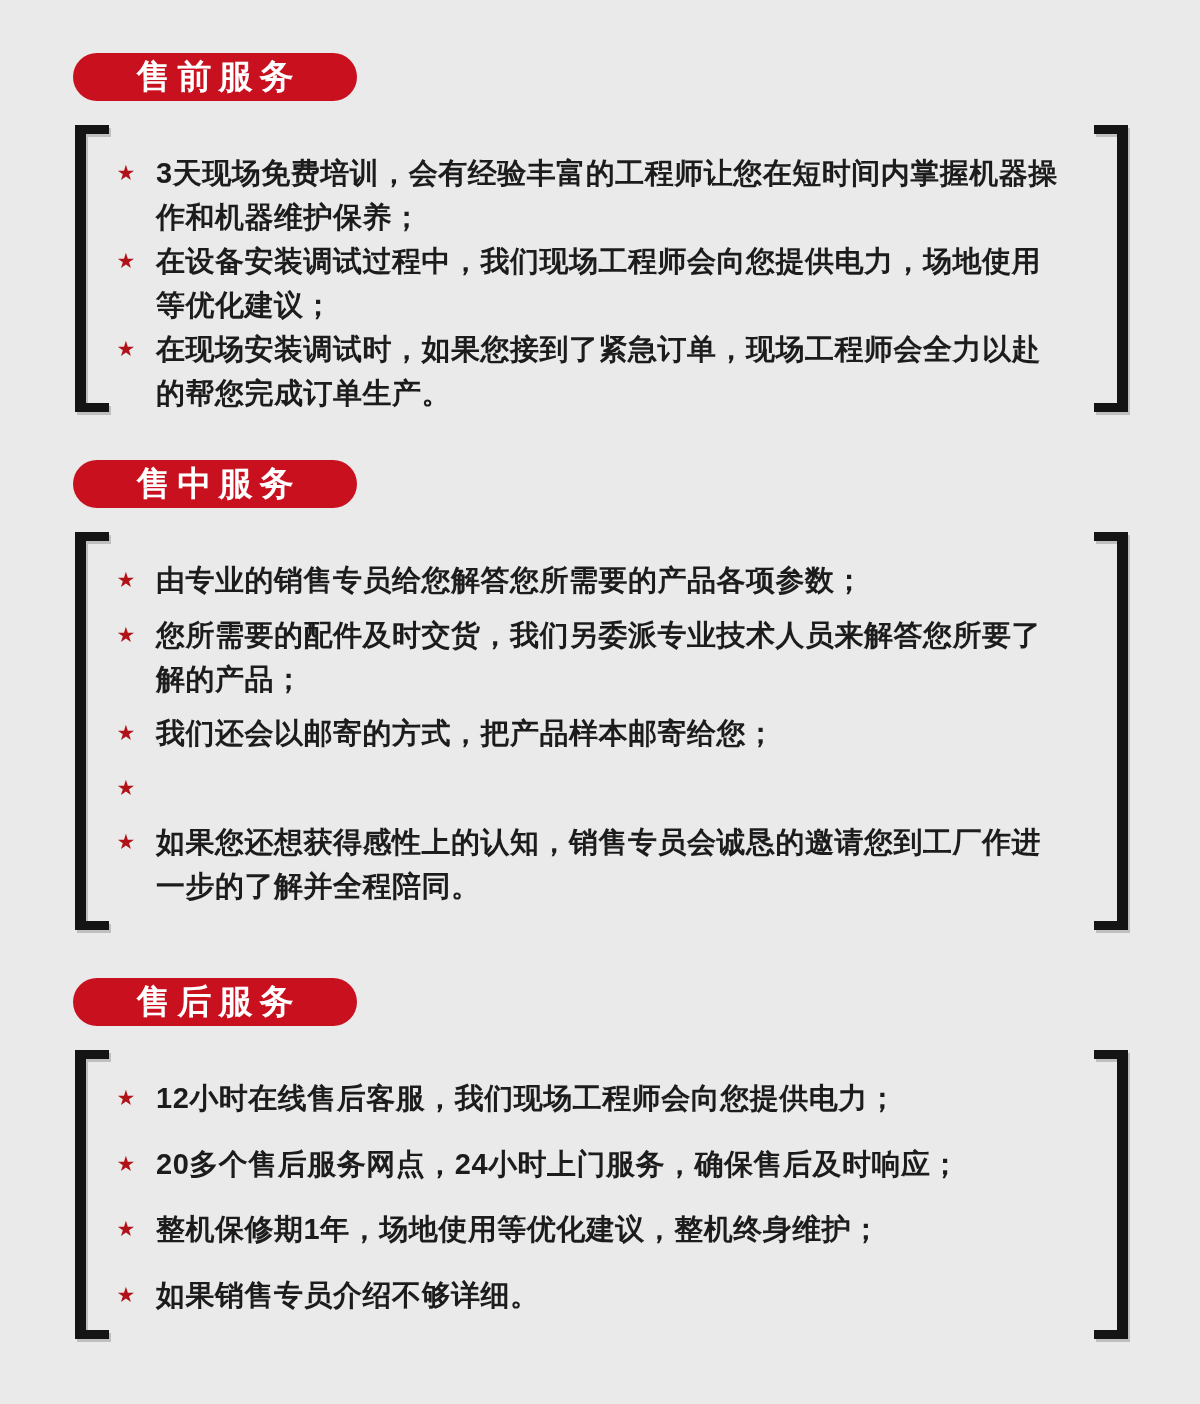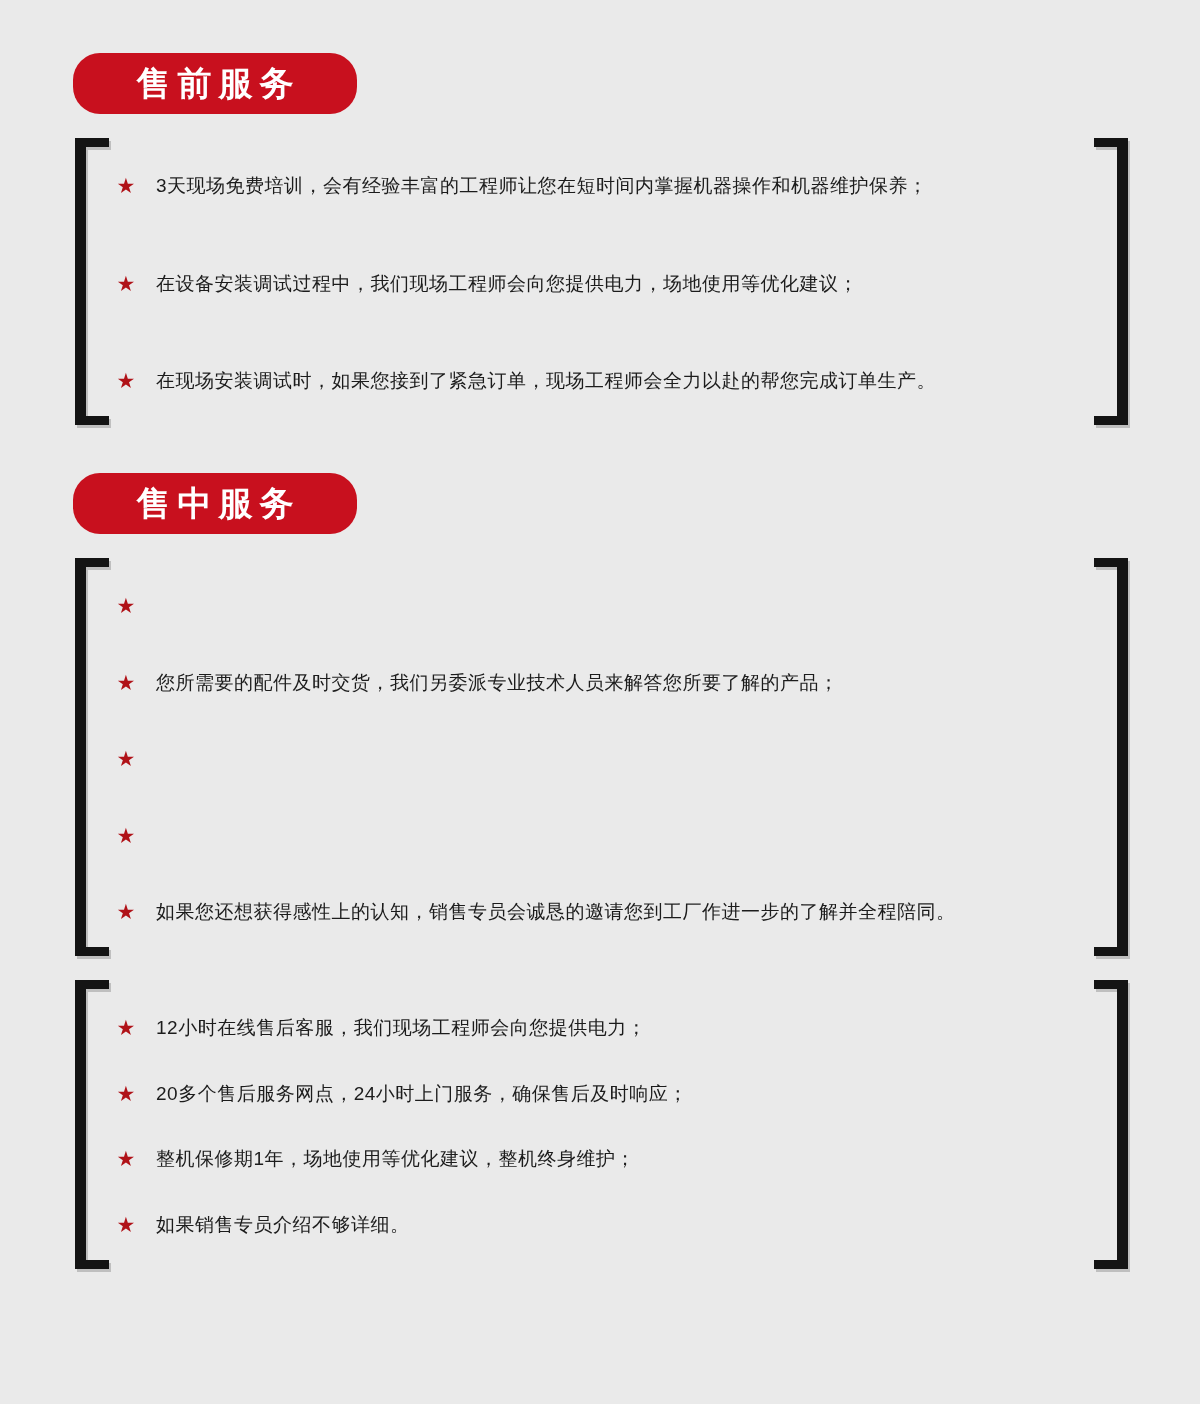--- a/index.html
+++ b/index.html
@@ -15,21 +15,21 @@
   }
   .page{
     position:relative;
     width:1200px;
     height:1404px;
   }
   
   .pill{
     margin-left:73px;
     width:284px;
-    height:61px;
+    height:48px;
     border-radius:27px;
     background:var(--accent,#c8101e);
     display:flex;
     align-items:center;
     justify-content:center;
     box-sizing:border-box;
   }
   .pill span{
     color:#ffffff;
     font-size:34px;
@@ -91,23 +91,23 @@
     flex:none;
     width:32px;
     margin-right:14px;
     color:var(--star,#b01218);
     font-size:21px;
     line-height:44px;
     text-align:center;
   }
   .txt{
     color:#1c1c1c;
-    font-size:19px;
+    font-size:29px;
     line-height:44px;
-    font-weight:400;
+    font-weight:700;
     letter-spacing:0.5px;
   }
 </style>
 </head>
 <body style="background: rgb(234, 234, 234);">
 
 <div class="page">
 
   <section class="section-1">
     <div class="pill">
@@ -136,40 +136,45 @@
   <section class="section-2">
     <div class="pill">
       <span>售中服务</span>
     </div>
     <div class="frame">
       <div class="bracket left"></div>
       <div class="bracket right"></div>
       <ul class="items">
         <li>
           <span class="star">★</span>
+          <span class="txt">由专业的销售专员给您解答您所需要的产品各项参数；</span>
         </li>
         <li>
           <span class="star">★</span>
           <span class="txt">您所需要的配件及时交货，我们另委派专业技术人员来解答您所要了解的产品；</span>
         </li>
         <li>
           <span class="star">★</span>
+          <span class="txt">我们还会以邮寄的方式，把产品样本邮寄给您；</span>
         </li>
         <li>
           <span class="star">★</span>
         </li>
         <li>
           <span class="star">★</span>
           <span class="txt">如果您还想获得感性上的认知，销售专员会诚恳的邀请您到工厂作进一步的了解并全程陪同。</span>
         </li>
       </ul>
     </div>
   </section>
 
   <section class="section-3">
+    <div class="pill">
+      <span>售后服务</span>
+    </div>
     <div class="frame">
       <div class="bracket left"></div>
       <div class="bracket right"></div>
       <ul class="items">
         <li>
           <span class="star">★</span>
           <span class="txt">12小时在线售后客服，我们现场工程师会向您提供电力；</span>
         </li>
         <li>
           <span class="star">★</span>

